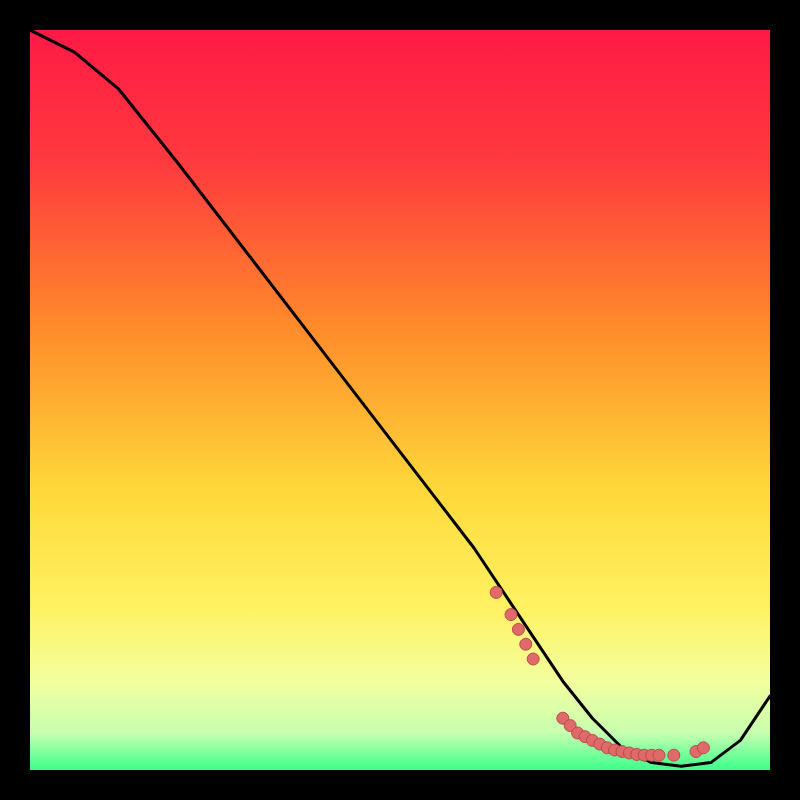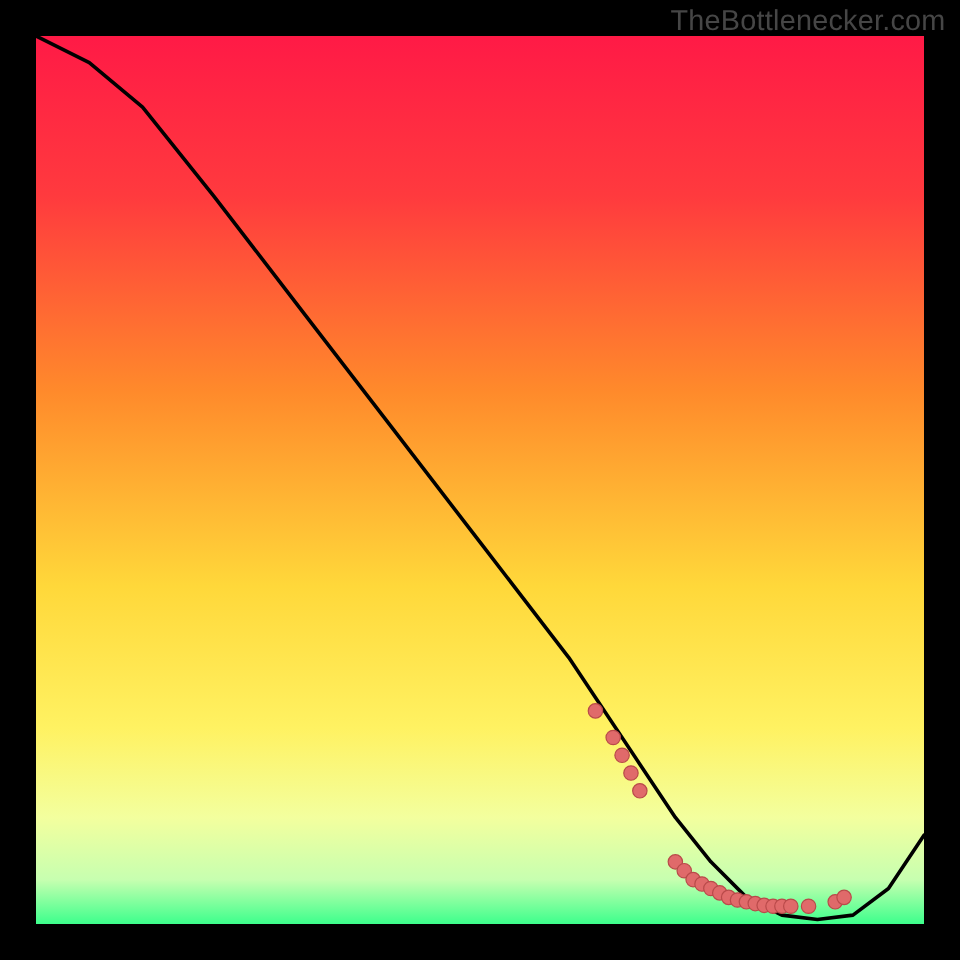--- a/index.html
+++ b/index.html
@@ -37,21 +37,20 @@
   .plot svg {
     display: block;
     width: 740px;
     height: 740px;
   }
 </style>
 </head>
 <body>
 
 <div class="frame">
-  <div class="watermark">TheBottlenecker.com</div>
 
   <div class="plot">
     <svg viewBox="0 0 740 740">
       <defs>
         <linearGradient id="bgGrad" x1="0" y1="0" x2="0" y2="1">
           <stop offset="0%" stop-color="#ff1a46"></stop>
           <stop offset="18%" stop-color="#ff3a3e"></stop>
           <stop offset="40%" stop-color="#ff8a2b"></stop>
           <stop offset="62%" stop-color="#ffd83a"></stop>
           <stop offset="78%" stop-color="#fff262"></stop>

